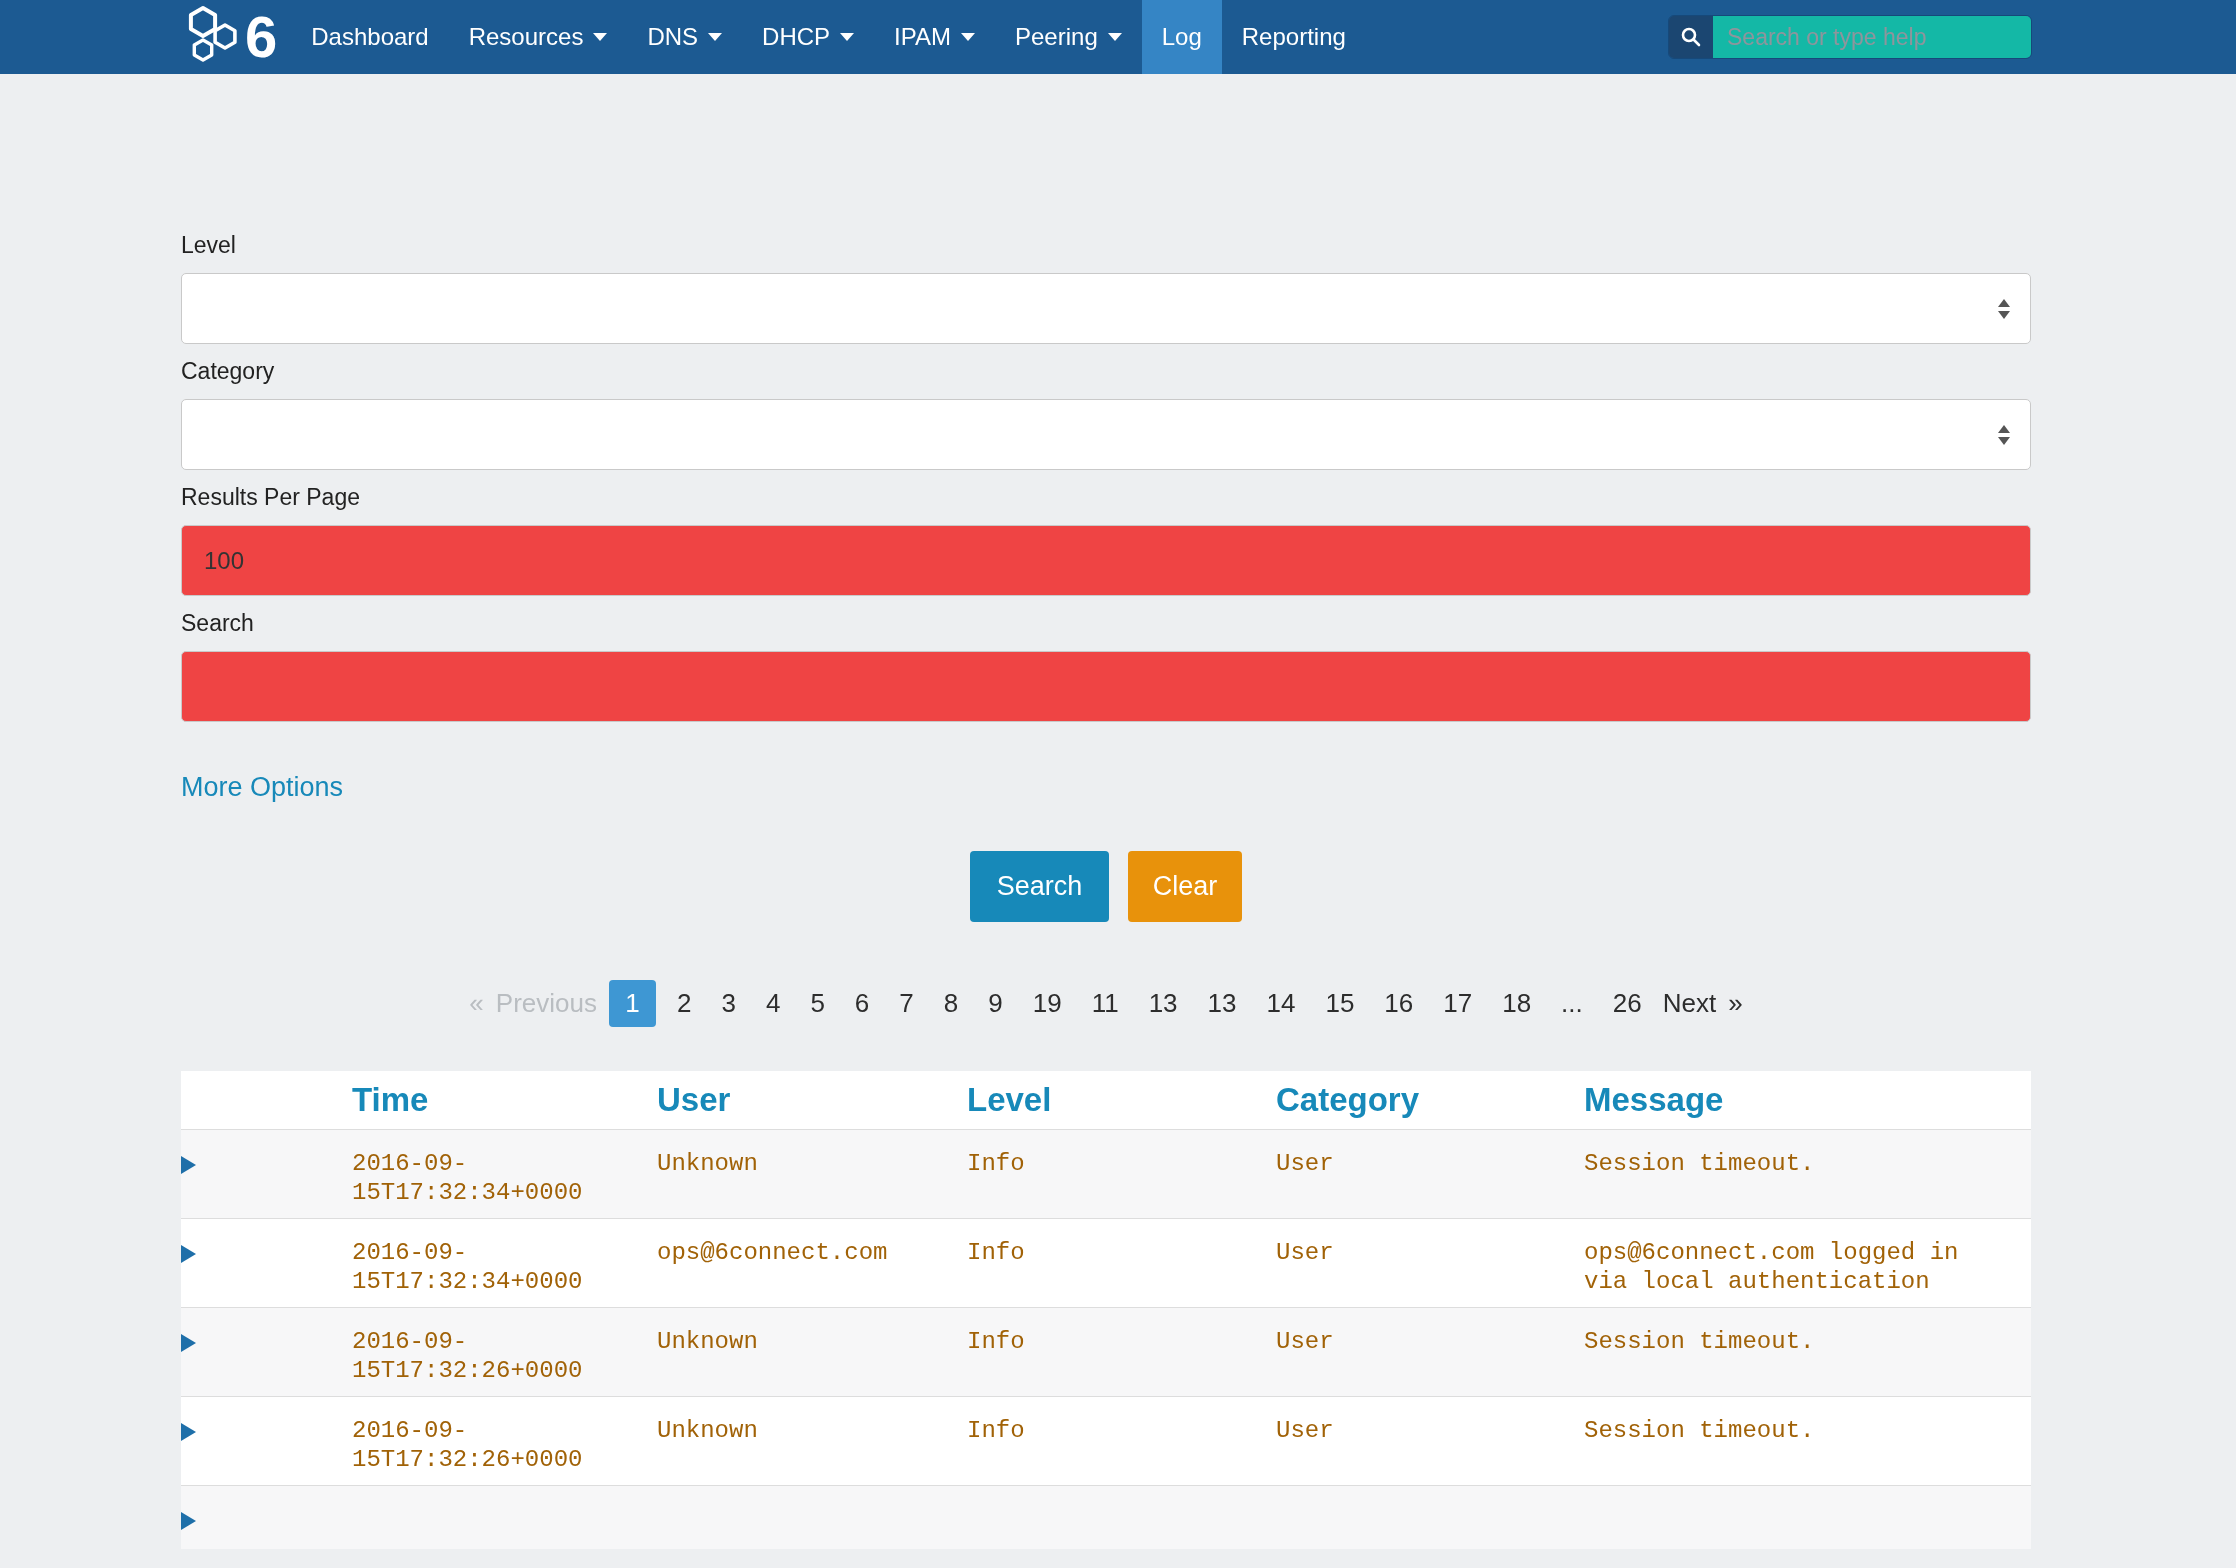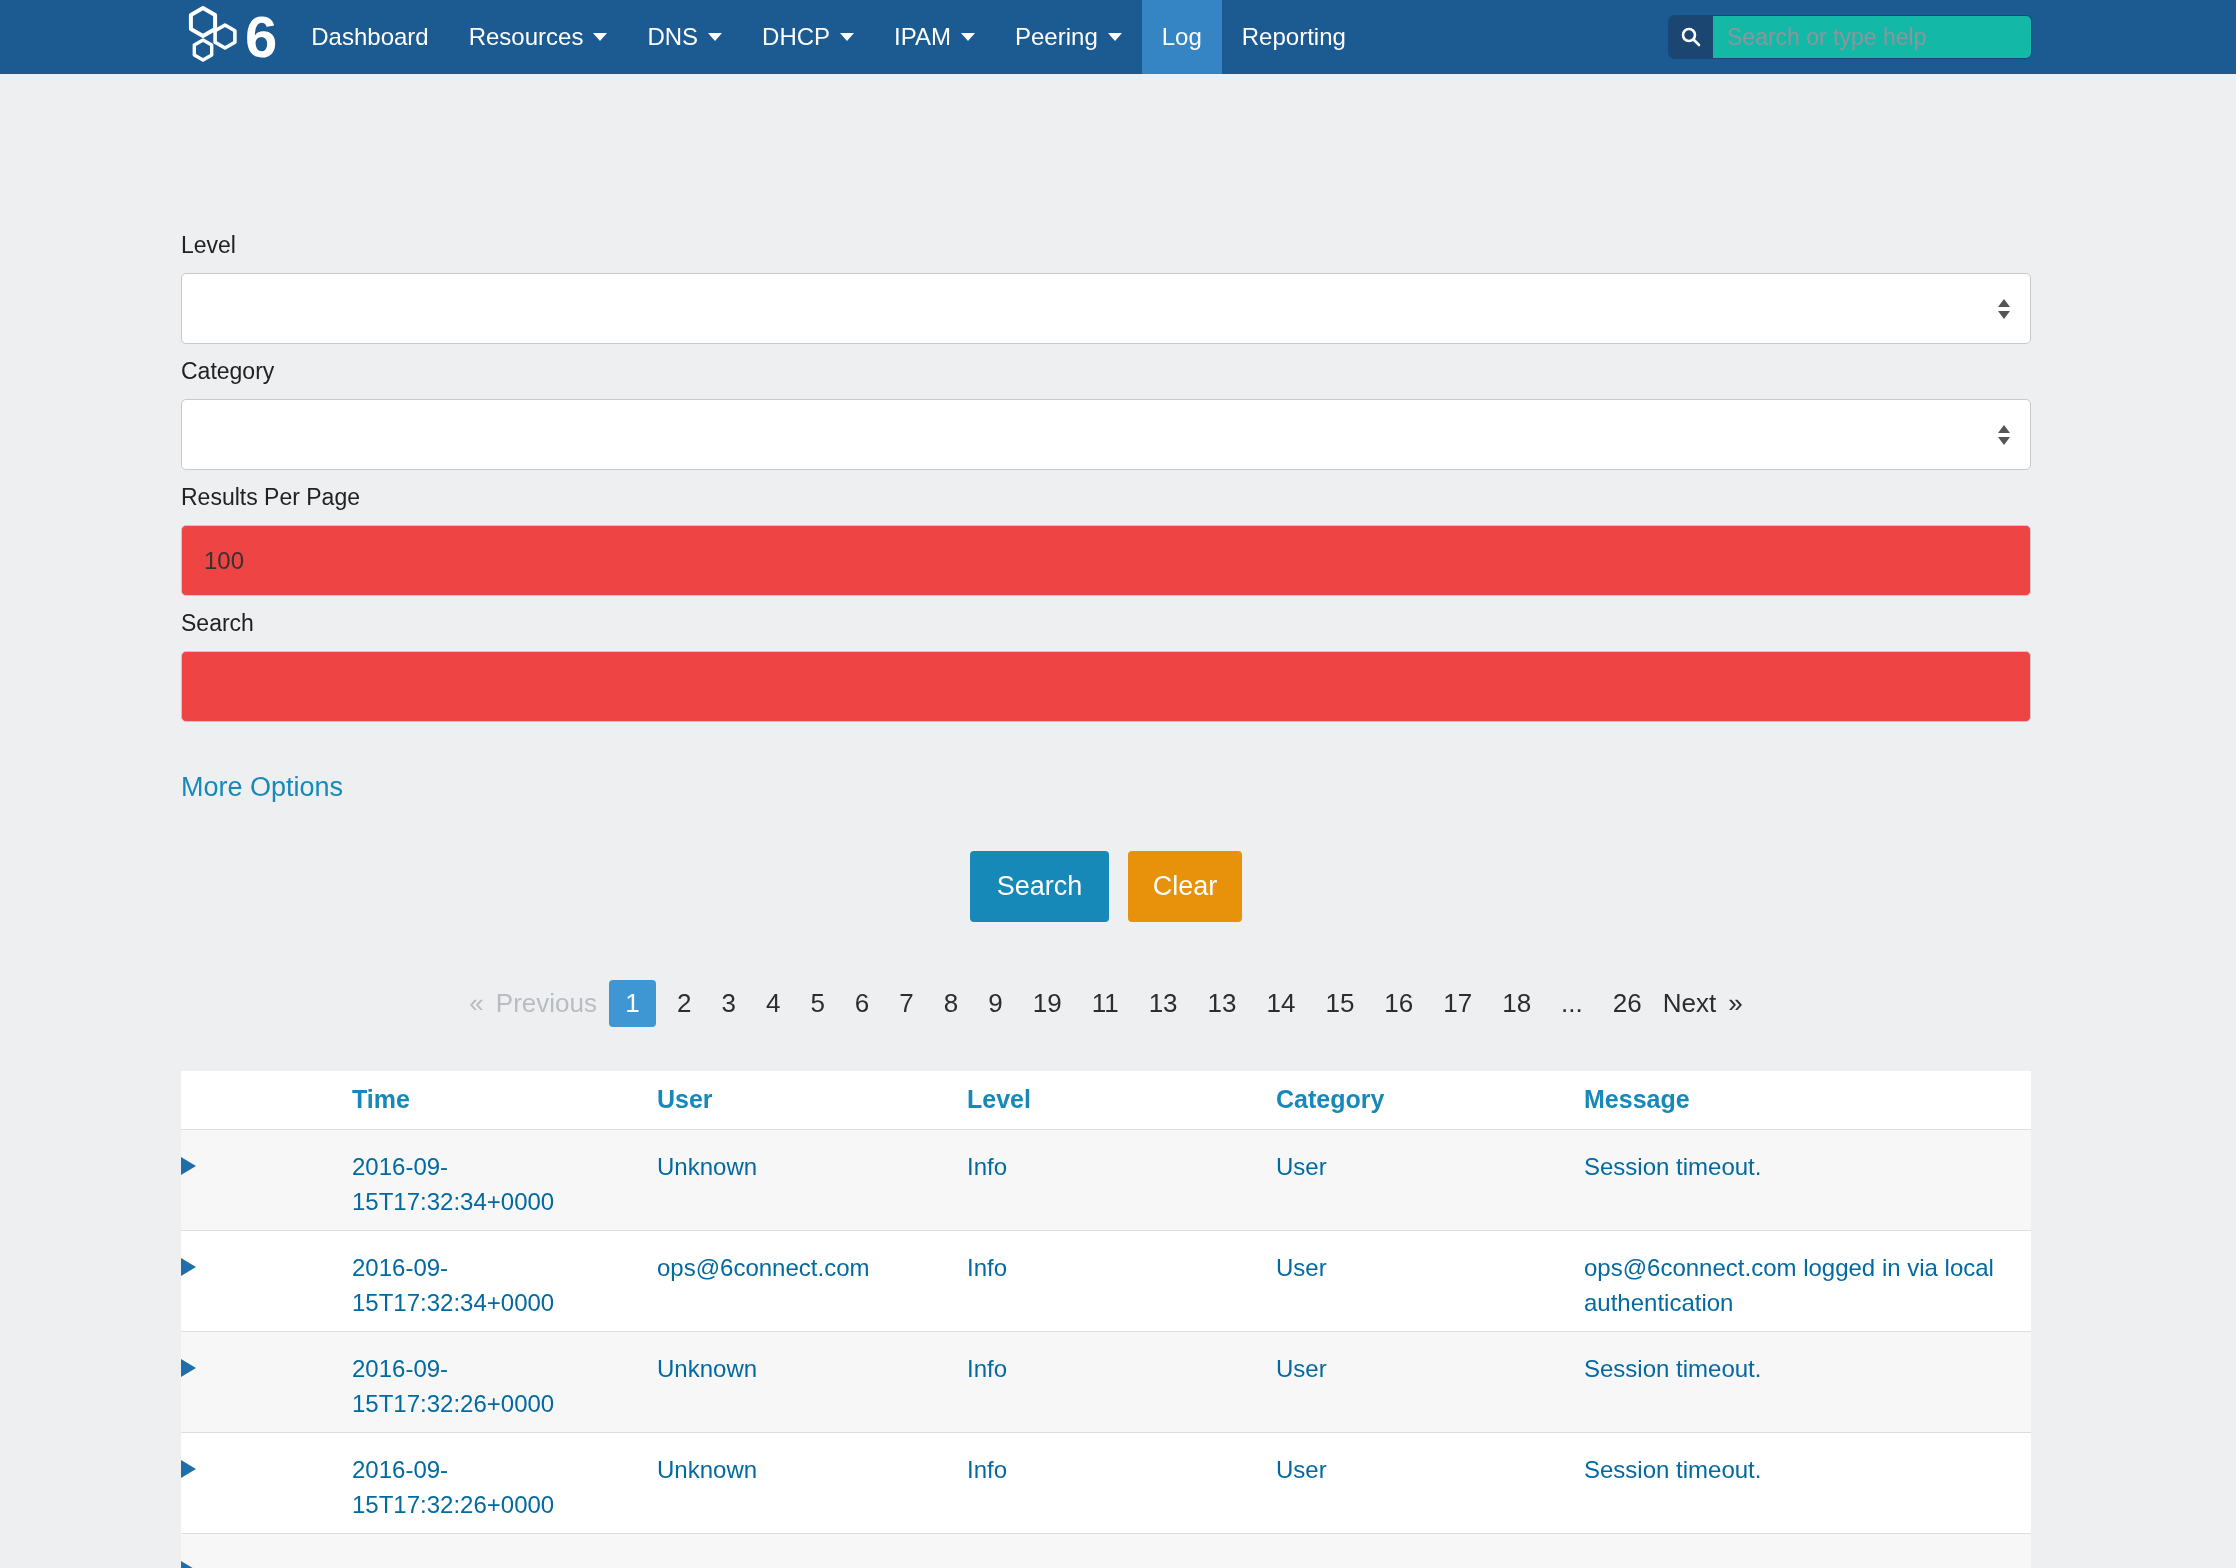--- a/index.html
+++ b/index.html
@@ -77,26 +77,26 @@
     background:var(--pagination_active_bg,#3e97d3); color:#fff; border-radius:4px;
     width:47px; height:47px; display:inline-flex; align-items:center; justify-content:center;
     padding:0;
   }
   .pg-next { cursor:pointer; }
 
   
   .log-table { margin-top:44px; width:1850px; border-collapse:collapse; table-layout:fixed; font-size:24px; }
   .log-table thead tr { background:#fff; }
   .log-table th {
-    text-align:left; font-weight:bold; color:var(--accent,#1789b9); font-size:25px; line-height:29px;
+    text-align:left; font-weight:bold; color:var(--accent,#1789b9); font-size:33px; line-height:29px;
     padding:14px 20px 15px 0; border-bottom:1px solid var(--table_border,#ddd);
   }
   .log-table td {
     vertical-align:top; padding:19px 20px 11px 0; border-top:1px solid var(--table_border,#ddd);
-    line-height:35px; color:#0369a1; overflow:hidden;
+    line-height:29px; color:#a16207; overflow:hidden;font-family:Liberation Mono, monospace;
   }
   tr.log-row { background:#fff; }
   tr.log-row:nth-child(odd) { background:var(--row_stripe,#f7f7f8); }
   .cell-exp { padding-left:26px; }
   .expander {
     display:inline-block; width:0; height:0; border-top:9px solid transparent; border-bottom:9px solid transparent;
     border-left:15px solid var(--expander_blue,#1e6fa9); margin-top:7px; cursor:pointer;
   }
 </style>
 </head>

